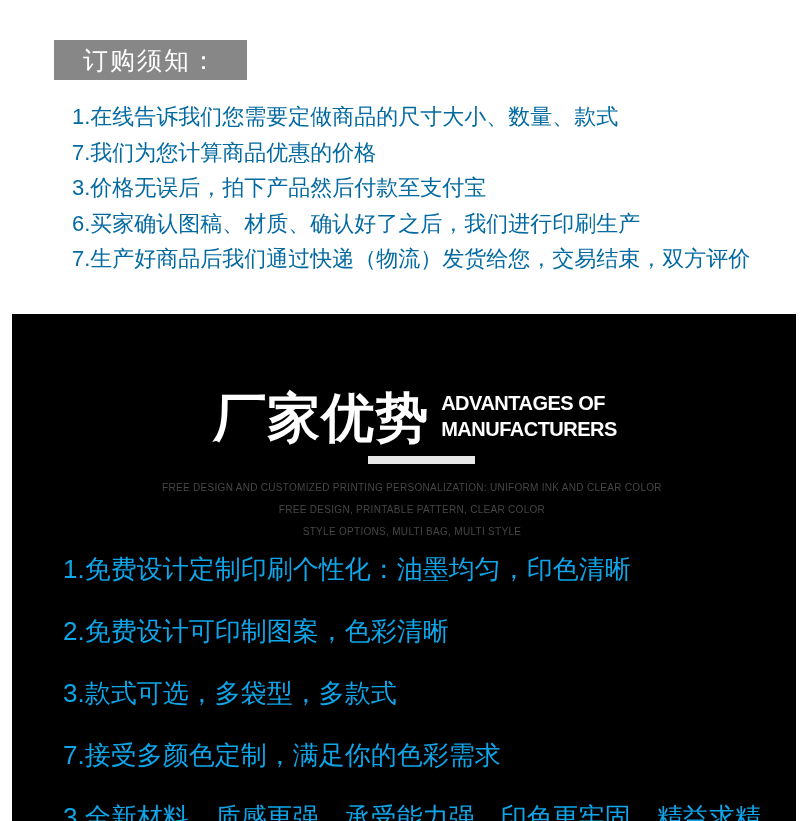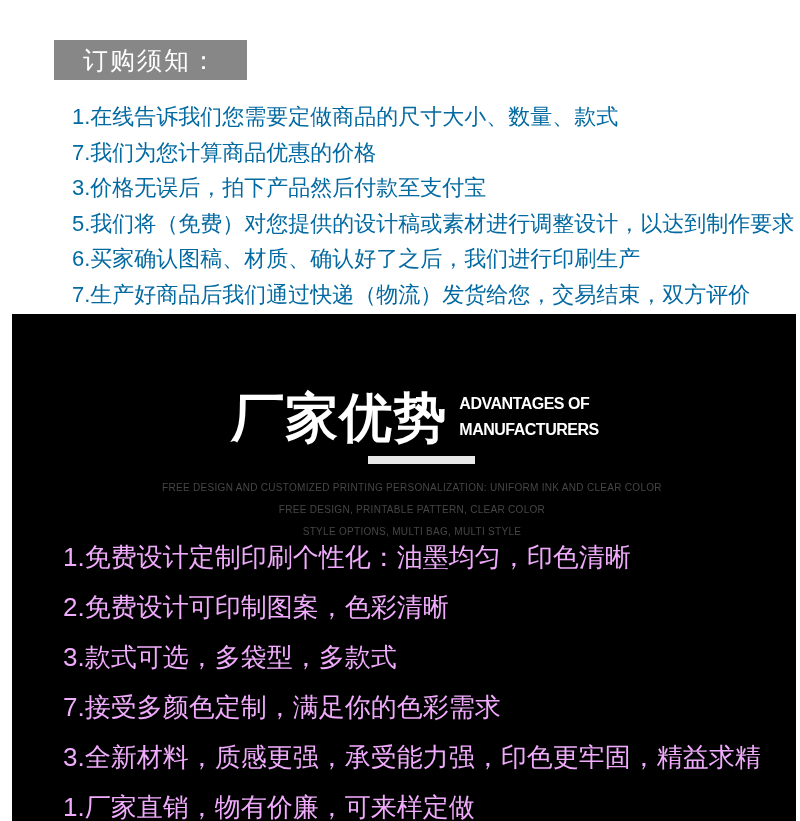--- a/index.html
+++ b/index.html
@@ -25,52 +25,51 @@
   .adv-title-row {
     position:absolute; top:66px; left:5px; width:100%;
     display:flex; justify-content:center; align-items:flex-end;text-decoration:underline;
   }
   .adv-title-cn {
     color:#ffffff; font-size:53px; font-weight:bold; line-height:1.12; letter-spacing:1px;
     white-space:nowrap;
   }
   .adv-title-en {
     padding-bottom:9px; color:#ffffff; font-weight:bold;
-    font-size:16px; line-height:17.5px; letter-spacing:-0.5px; white-space:nowrap;
+    font-size:20px; line-height:17.5px; letter-spacing:-0.5px; white-space:nowrap;
   }
   .title-underline {
     position:absolute; top:142px; left:356px; width:107px; height:3px; background:#e8e8e8;
   }
   .adv-subtitle {
     position:absolute; top:159px; left:0; width:100%; text-align:center;
   }
   .adv-subtitle-line {
     font-size:10px; line-height:14px; color:#464646; letter-spacing:0.3px; white-space:nowrap;
   }
   .adv-list { position:absolute; left:43px; top:214px; }
   .adv-item {
-    font-size:26px; line-height:42px; color:#f0abfc; white-space:nowrap;
+    font-size:26px; line-height:42px; color:#0ea5e9; white-space:nowrap;margin-top:12px;
   }
   
   .bottom-bar { position:absolute; bottom:0; left:0; width:800px; height:6px; background:#252a33; }
 </style>
 </head>
 <body>
 
 <div class="page">
 
   <div class="notice-section">
     <div class="notice-badge">
       <span>订购须知：</span>
     </div>
     <div class="notice-list">
       <div class="notice-item">1.在线告诉我们您需要定做商品的尺寸大小、数量、款式</div>
       <div class="notice-item">7.我们为您计算商品优惠的价格</div>
       <div class="notice-item">3.价格无误后，拍下产品然后付款至支付宝</div>
-      <div class="notice-item">5.我们将（免费）对您提供的设计稿或素材进行调整设计，以达到制作要求</div>
       <div class="notice-item">6.买家确认图稿、材质、确认好了之后，我们进行印刷生产</div>
       <div class="notice-item">7.生产好商品后我们通过快递（物流）发货给您，交易结束，双方评价</div>
     </div>
   </div>
 
   <div class="adv-section">
     <div class="adv-title-row">
       <div class="adv-title-cn">厂家优势</div>
       <div class="adv-title-en">
         <div>ADVANTAGES OF</div>

